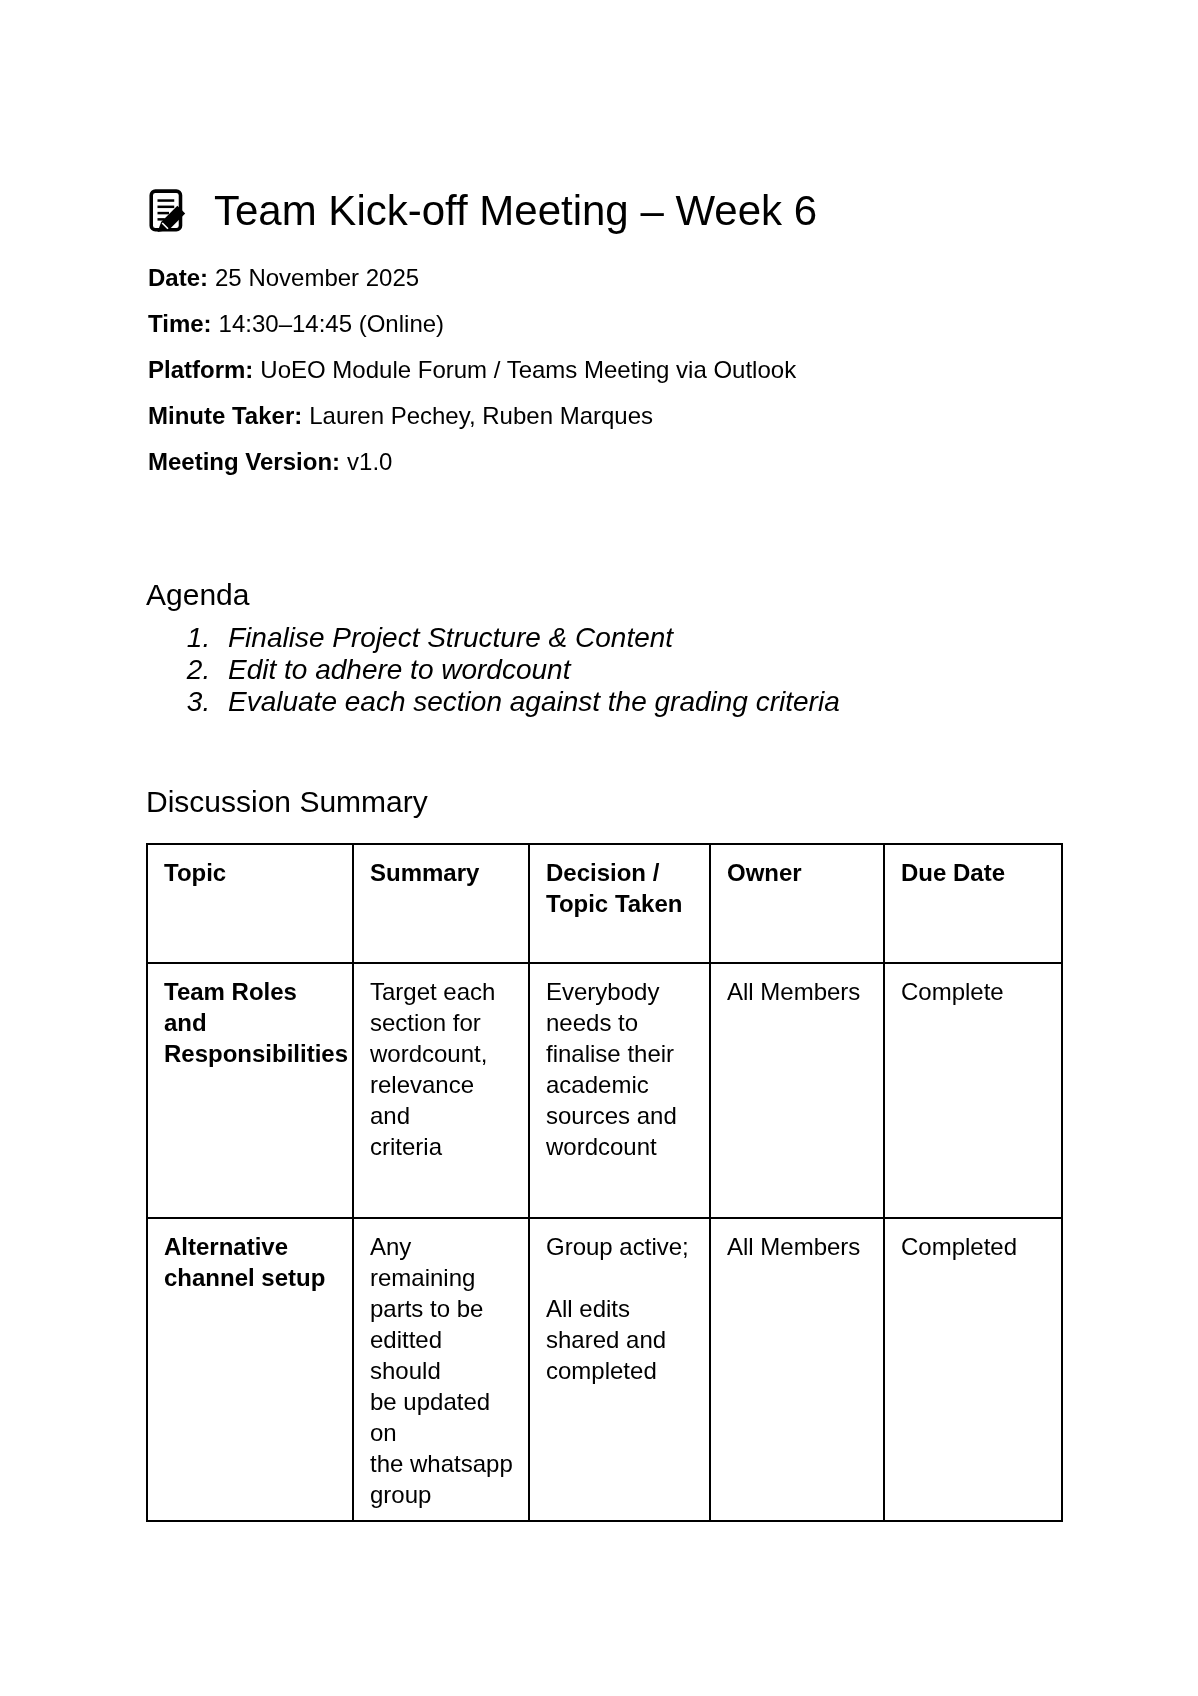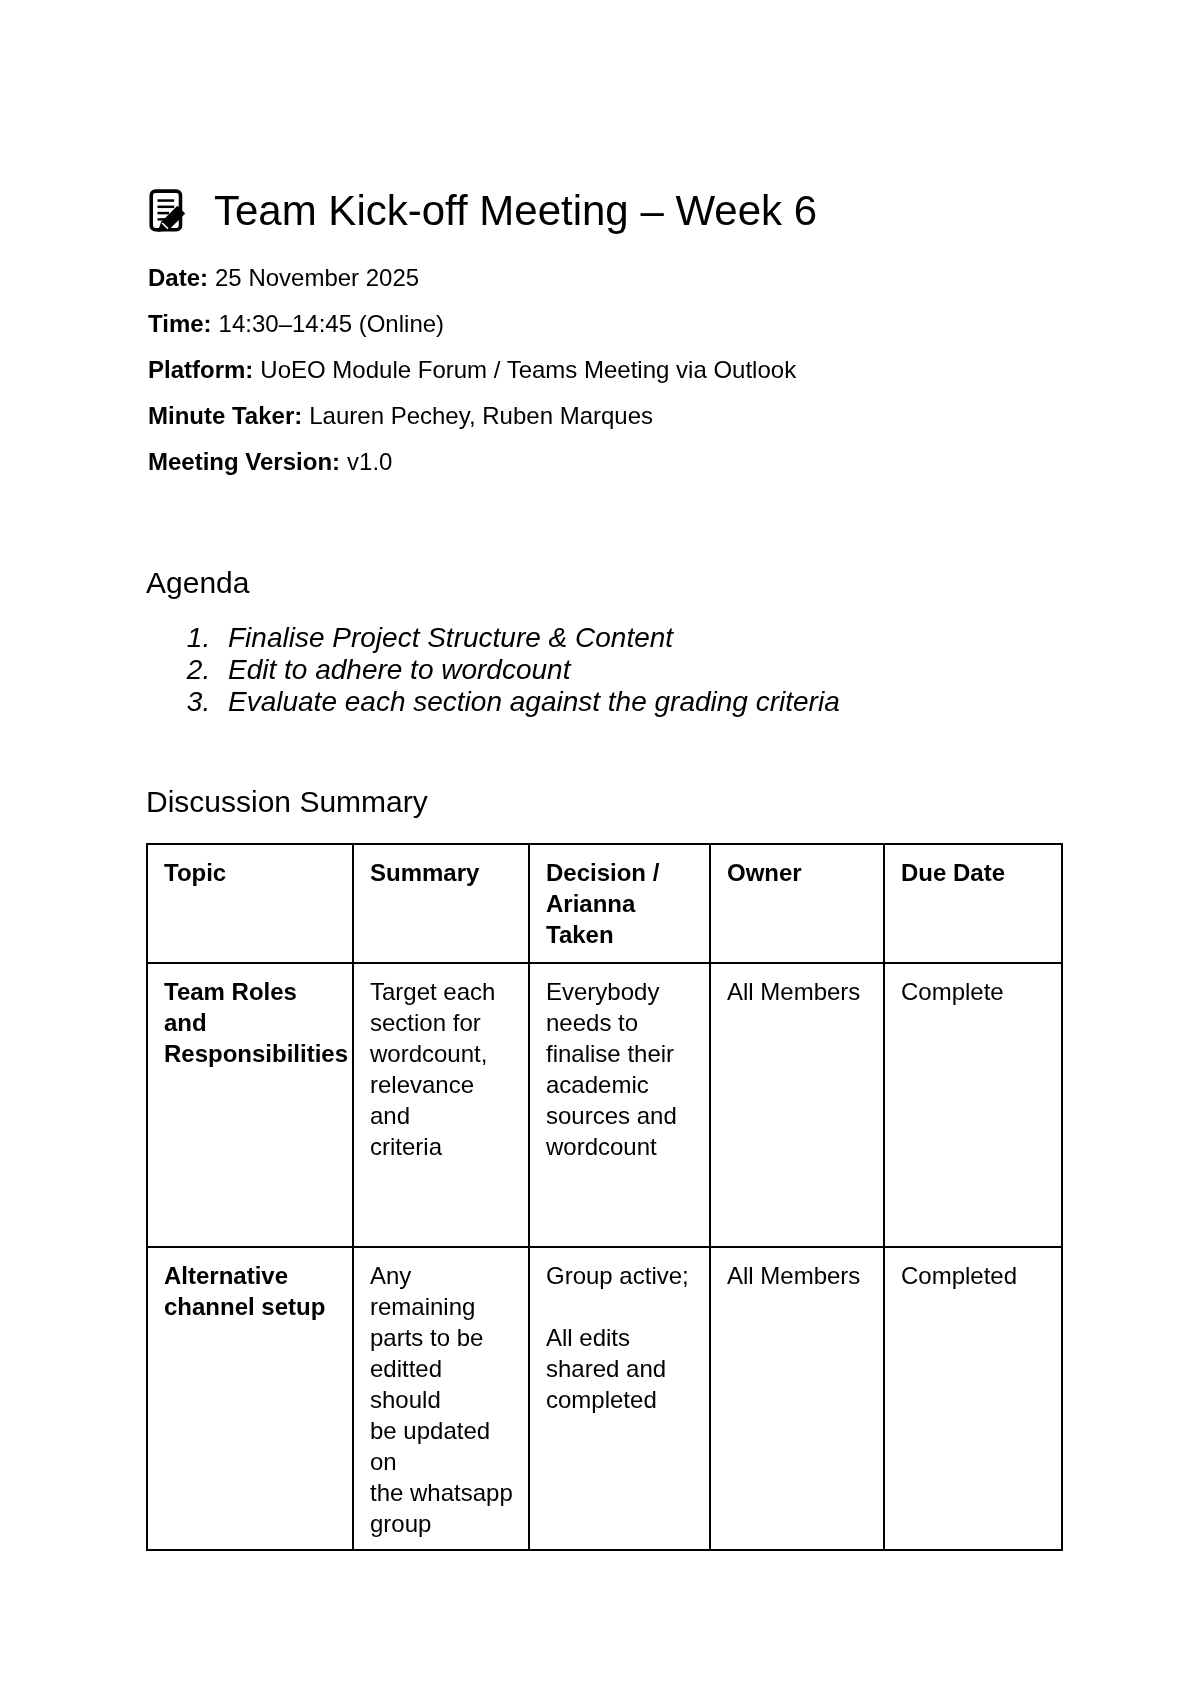--- a/index.html
+++ b/index.html
@@ -18,21 +18,21 @@
     white-space: nowrap;
   }
   .memo-icon { width: 46px; height: 46px; flex: 0 0 auto; display: inline-block; }
   .meta { position: absolute; left: 148px; top: 264px; width: 915px; }
   .meta p { font-size: 24px; line-height: 28px; margin: 0 0 18px 0; }
   .meta strong { font-weight: bold; margin-right: 7px; }
   .section-heading {
     position: absolute; left: 146px;
     font-size: 30px; line-height: 38px; font-weight: normal;
   }
-  #agenda-heading { top: 564px; }
+  #agenda-heading { top: 576px; }
   #discussion-heading { top: 783px; }
   .agenda-list {
     position: absolute; left: 146px; top: 622px; width: 915px;
     padding-left: 72px; list-style: decimal;
   }
   .agenda-list li {
     font-size: 28px; line-height: 32px;
     padding-left: 10px;
     font-style: italic;
   }
@@ -44,21 +44,21 @@
     border: 2px solid #000000;
     vertical-align: top; text-align: left;
     padding: 12px 14px 10px 16px;
     font-size: 24px; line-height: 31px;
     white-space: pre-line;
     overflow: hidden;
   }
   .discussion-table th { font-weight: bold; }
   .discussion-table td.cell-topic { font-weight: bold; }
   tr.header-row { height: 119px; border-radius: 16px; }
-  tr.row-0 { height: 284px; }
+  tr.row-0 { height: 255px; }
   tr.row-1 { height: 236px; }
   tr.row-2 { height: 148px; }
 </style>
 </head>
 <body>
 
 <h1 class="page-title">
   <span class="memo-icon">
     <svg viewBox="0 0 44 44" width="46" height="46" aria-hidden="true">
       <rect x="5" y="3" width="28" height="37" rx="4" fill="#ffffff" stroke="#000000" stroke-width="3.4"></rect>
@@ -97,21 +97,21 @@
     <col style="width:176px">
     <col style="width:181px">
     <col style="width:174px">
     <col style="width:178px">
   </colgroup>
   <thead>
     <tr class="header-row">
       <th>Topic</th>
       <th>Summary</th>
       <th>Decision /
-Arianna Taken</th>
+Topic Taken</th>
       <th>Owner</th>
       <th>Due Date</th>
     </tr>
   </thead>
   <tbody>
     <tr class="row-0">
       <td class="cell-topic">Team Roles and
 Responsibilities</td>
       <td>Target each
 section for

